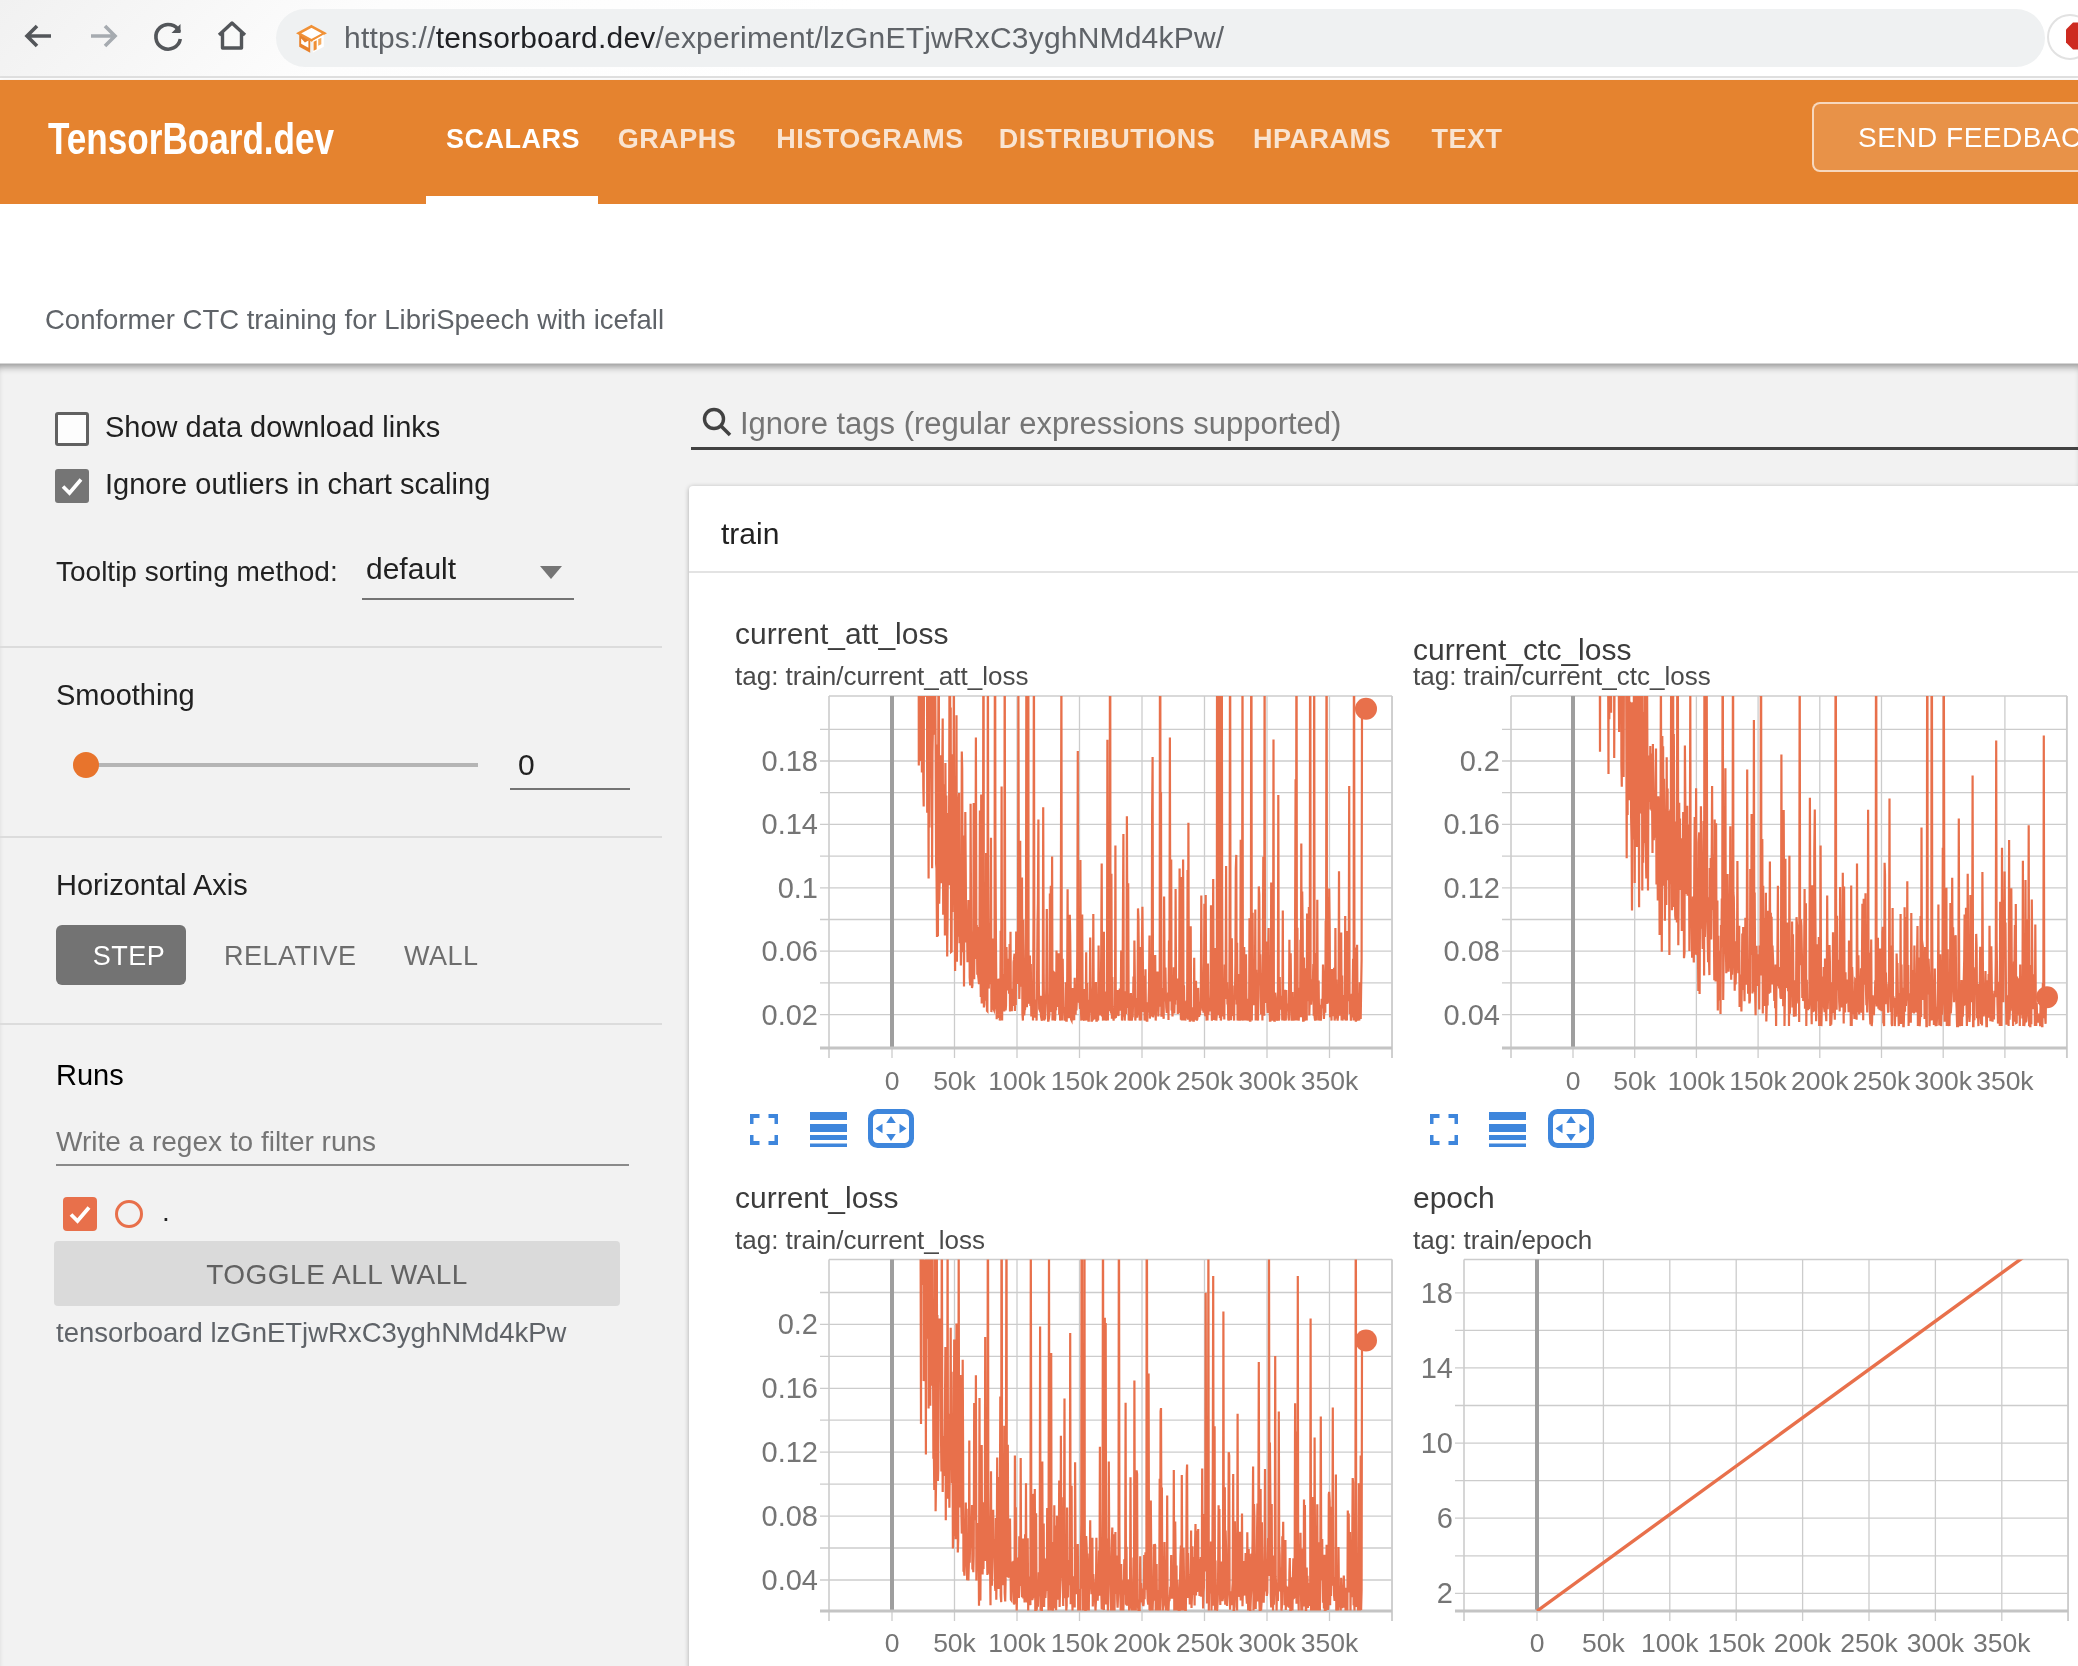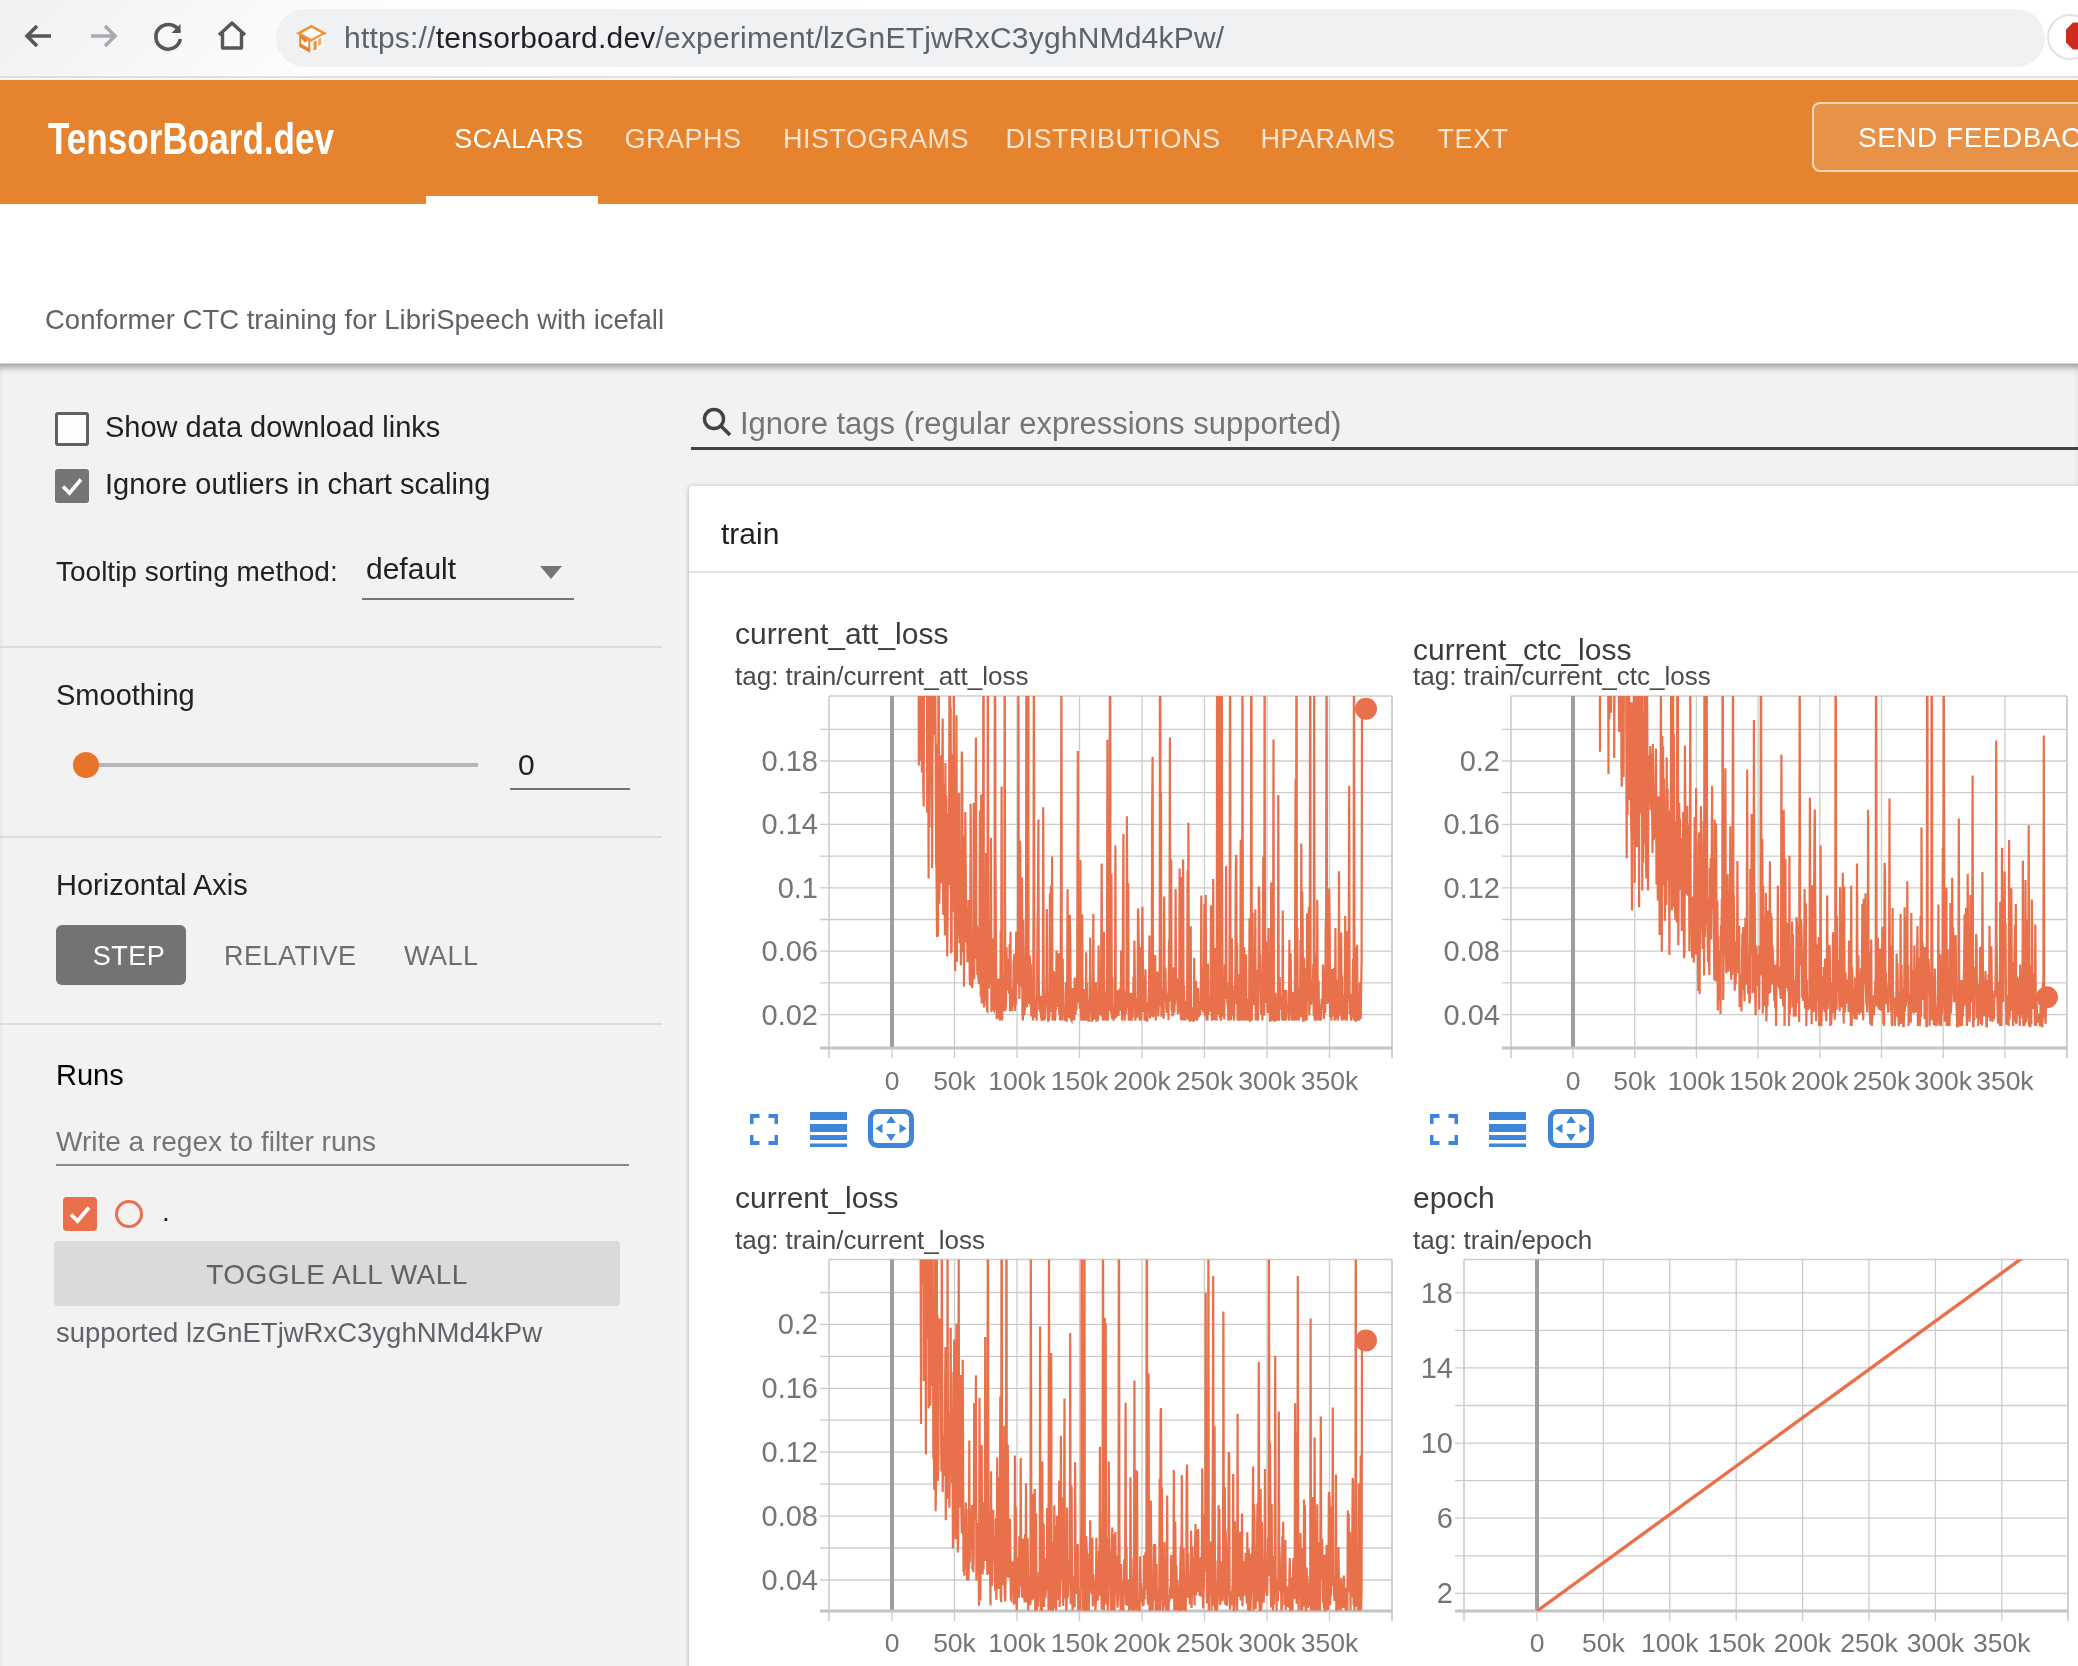--- a/index.html
+++ b/index.html
@@ -30,21 +30,21 @@
   <path d="M17.2 11.9 l2.4 -1.3 v5 l-2.4 1.3 z" fill="#f5ab5e"></path>
 </svg>
 <div class="abs" style="left:344px;top:21px;font-size:30px;color:#5f6368;letter-spacing:0.2px">https://<span style="color:#202124">tensorboard.dev</span>/experiment/lzGnETjwRxC3yghNMd4kPw/</div>
 <div class="abs" style="left:2047px;top:14px;width:46px;height:46px;border-radius:50%;background:#fff;border:2px solid #e2e2e2;"></div>
 <svg class="abs" style="left:2062px;top:20px" width="16" height="32" viewBox="0 0 16 32">
     <path d="M4 9.5 L11 2.5 H16 V29.5 H11 L4 22.5 Z" fill="#cd2a20"></path>
   </svg>
 
 <div class="abs" style="left:0;top:80px;width:2078px;height:124px;background:#e5832f;box-shadow:0 3px 6px rgba(0,0,0,0.25);"></div>
 <div class="abs" style="left:48px;top:113px;font-size:45px;font-weight:bold;color:#fff;transform:scaleX(0.78);transform-origin:0 0;white-space:nowrap;">TensorBoard.dev</div>
-<div class="abs" style="left:6px;top:124px;width:2006px;height:36px;color:#fff;">
+<div class="abs" style="left:0;top:124px;width:2006px;height:36px;color:#fff;font-weight:bold;">
   <span class="abs" style="left:513px;transform:translateX(-50%);font-size:27px;letter-spacing:0.5px;color:#fff;white-space:nowrap;">SCALARS</span>
   <span class="abs" style="left:677px;transform:translateX(-50%);font-size:27px;letter-spacing:0.5px;color:rgba(255,255,255,0.78);white-space:nowrap;">GRAPHS</span>
   <span class="abs" style="left:870px;transform:translateX(-50%);font-size:27px;letter-spacing:0.5px;color:rgba(255,255,255,0.78);white-space:nowrap;">HISTOGRAMS</span>
   <span class="abs" style="left:1107px;transform:translateX(-50%);font-size:27px;letter-spacing:0.5px;color:rgba(255,255,255,0.78);white-space:nowrap;">DISTRIBUTIONS</span>
   <span class="abs" style="left:1322px;transform:translateX(-50%);font-size:27px;letter-spacing:0.5px;color:rgba(255,255,255,0.78);white-space:nowrap;">HPARAMS</span>
   <span class="abs" style="left:1467px;transform:translateX(-50%);font-size:27px;letter-spacing:0.5px;color:rgba(255,255,255,0.78);white-space:nowrap;">TEXT</span>
 </div>
 <div class="abs" style="left:426px;top:196px;width:172px;height:8px;background:#fff;"></div>
 <div class="abs" style="left:1812px;top:102px;width:330px;height:70px;border:2px solid rgba(255,255,255,0.65);border-radius:8px;background:rgba(255,255,255,0.12);"></div>
 <div class="abs" style="left:1858px;top:122px;font-size:28px;letter-spacing:0.5px;color:#fff;white-space:nowrap;">SEND FEEDBACK</div>
@@ -86,21 +86,21 @@
 <div class="abs" style="left:56px;top:1126px;font-size:28px;color:#757575;">Write a regex to filter runs</div>
 <div class="abs" style="left:56px;top:1164px;width:573px;height:2px;background:#8a8a8a;"></div>
 <div class="abs" style="left:63px;top:1197px;width:34px;height:34px;border-radius:4px;background:#e8704b;"></div>
 <svg class="abs" style="left:63px;top:1197px" width="34" height="34" viewBox="0 0 34 34">
     <path d="M8 17.5 L14.5 24 L26 10.5" stroke="#fff" stroke-width="3.8" fill="none"></path>
   </svg>
 <div class="abs" style="left:115px;top:1200px;width:28px;height:28px;border-radius:50%;border:3.5px solid #e8704b;"></div>
 <div class="abs" style="left:162px;top:1196px;font-size:28px;color:#212121;">.</div>
 <div class="abs" style="left:54px;top:1241px;width:566px;height:65px;background:#dadada;border-radius:4px;"></div>
 <div class="abs" style="left:54px;top:1259px;width:566px;text-align:center;font-size:28px;color:#616161;letter-spacing:0.5px;">TOGGLE ALL WALL</div>
-<div class="abs" style="left:56px;top:1317px;font-size:27.5px;color:#5f6368;">supported lzGnETjwRxC3yghNMd4kPw</div>
+<div class="abs" style="left:56px;top:1317px;font-size:27.5px;color:#5f6368;">tensorboard lzGnETjwRxC3yghNMd4kPw</div>
 
 <svg class="abs" style="left:700px;top:405px" width="34" height="34" viewBox="0 0 34 34">
     <circle cx="14" cy="14" r="9.5" stroke="#424242" stroke-width="3.4" fill="none"></circle>
     <path d="M21 21 L30 30" stroke="#424242" stroke-width="3.6"></path>
   </svg>
 <div class="abs" style="left:740px;top:406px;font-size:31px;color:#757575;">Ignore tags (regular expressions supported)</div>
 <div class="abs" style="left:691px;top:447px;width:1387px;height:2.5px;background:#424242;"></div>
 
 <div class="abs" style="left:689px;top:486px;width:1400px;height:1190px;background:#fff;border-radius:4px;box-shadow:0 1px 5px rgba(0,0,0,0.3);"></div>
 <div class="abs" style="left:721px;top:517px;font-size:30px;color:#212121;">train</div>

